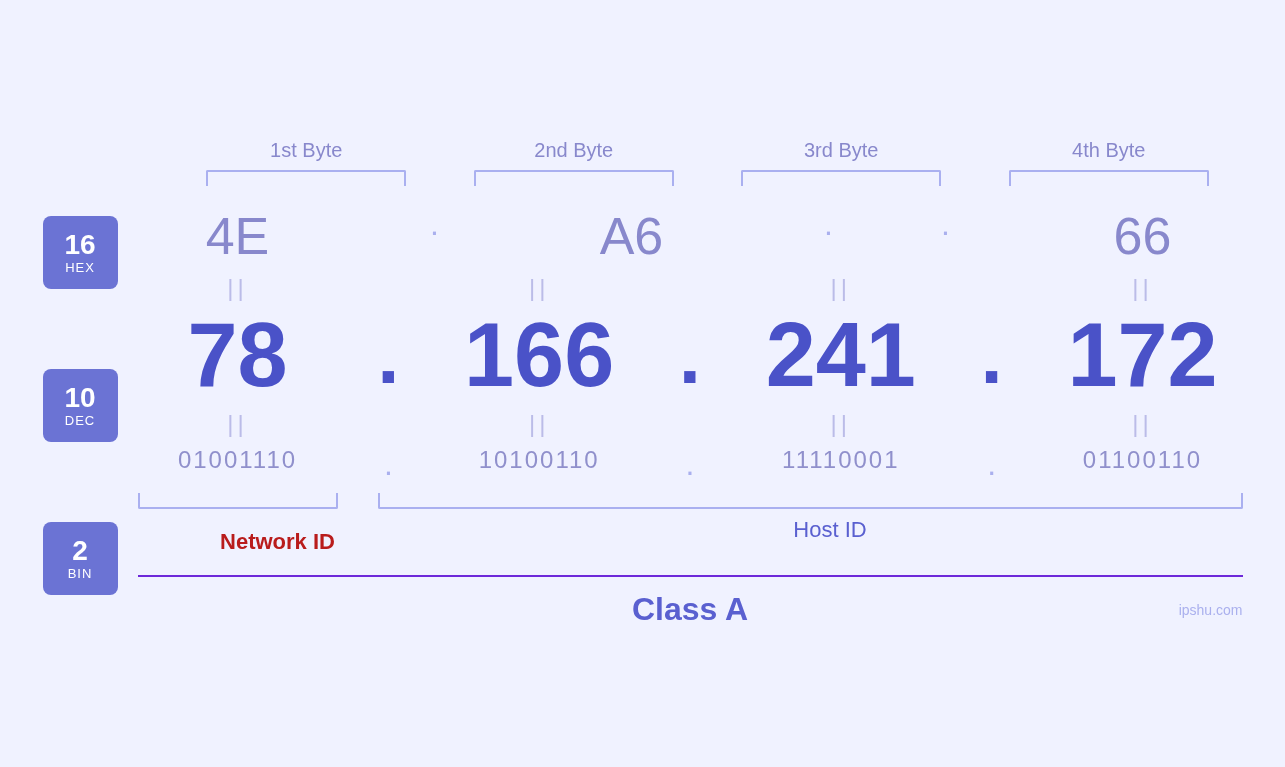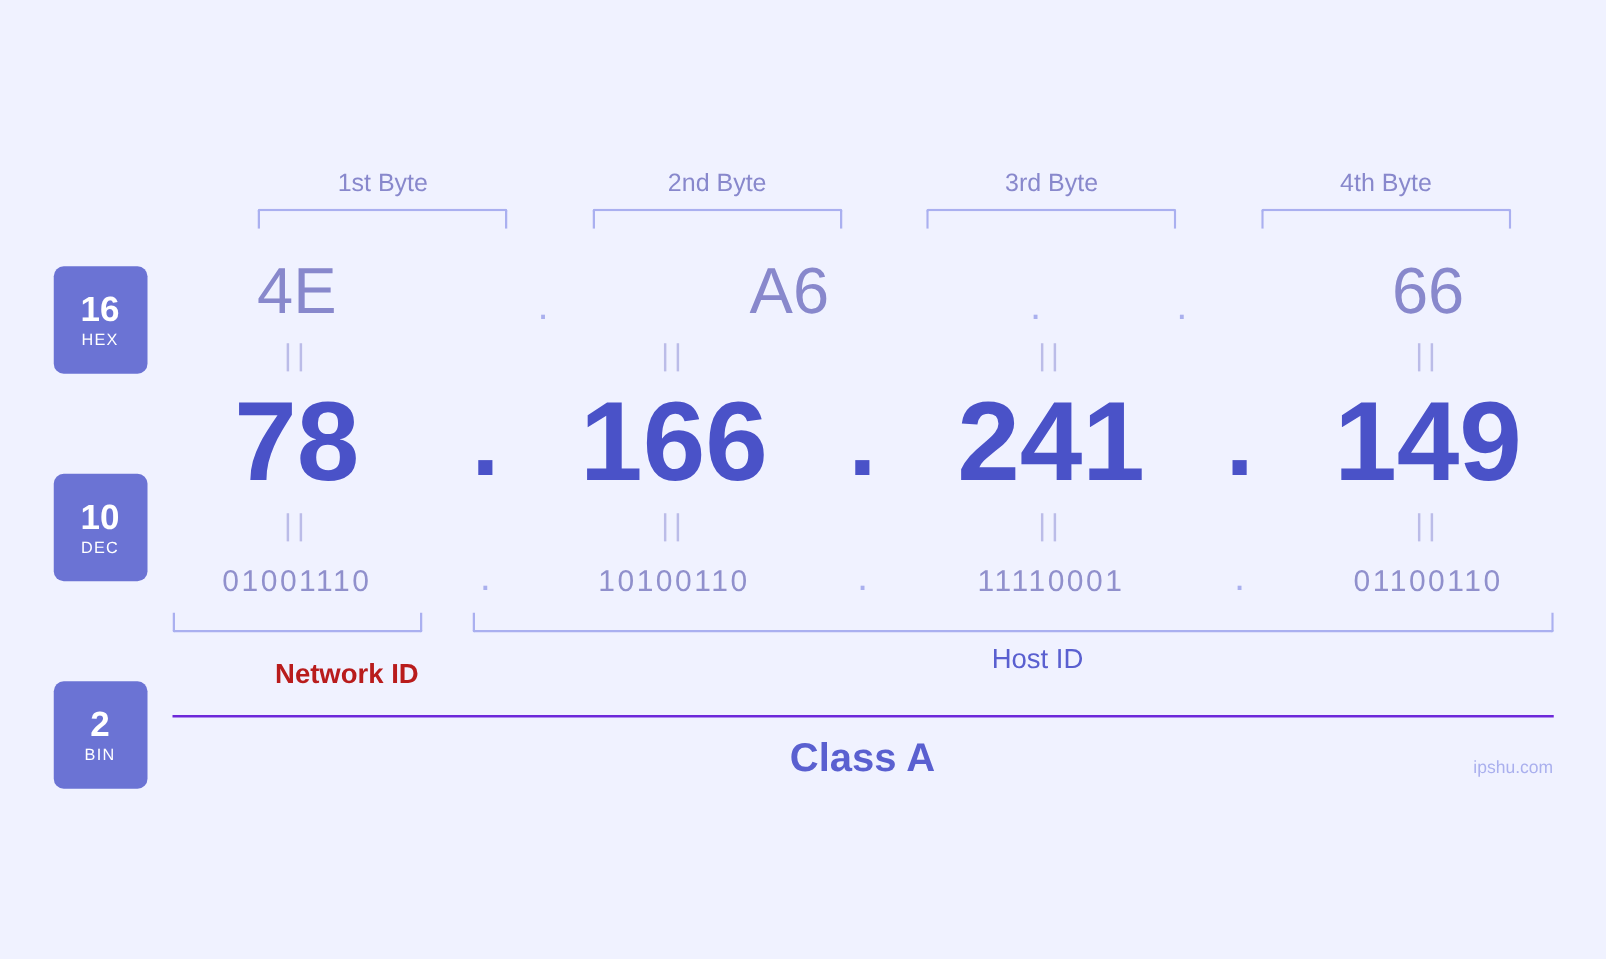--- a/index.html
+++ b/index.html
@@ -64,21 +64,21 @@
       gap: 0px;
       margin-right: 20px;
       padding-top: 10px;
     }
 
     .base-badge {
       background: #6b73d4;
       color: white;
       border-radius: 8px;
       width: 75px;
-      height: 86px;
+      height: 73px;
       display: flex;
       flex-direction: column;
       align-items: center;
       justify-content: center;
       margin-bottom: 80px;
     }
 
     .base-badge:last-child {
       margin-bottom: 0;
     }
@@ -95,21 +95,21 @@
     }
 
     
     .values-grid {
       flex: 1;
     }
 
     
     .values-row {
       display: flex;
-      align-items: flex-end;
+      align-items: flex-start;
       justify-content: space-between;
       gap: 16px;
     }
 
     .value-cell {
       width: 200px;
       text-align: center;
     }
 
     .separator {
@@ -270,21 +270,21 @@
         <div class="separator dot-sep" style="font-size:80px;font-weight:bold;color:#4a52c8;">.</div>
         <div class="value-cell">
           <span class="dec-value">166</span>
         </div>
         <div class="separator dot-sep" style="font-size:80px;font-weight:bold;color:#4a52c8;">.</div>
         <div class="value-cell">
           <span class="dec-value">241</span>
         </div>
         <div class="separator dot-sep" style="font-size:80px;font-weight:bold;color:#4a52c8;">.</div>
         <div class="value-cell">
-          <span class="dec-value">149</span>
+          <span class="dec-value">172</span>
         </div>
       </div>
 
       <div class="equals-row">
         <div class="equals-cell">||</div>
         <div class="equals-sep"></div>
         <div class="equals-cell">||</div>
         <div class="equals-sep"></div>
         <div class="equals-cell">||</div>
         <div class="equals-sep"></div>

